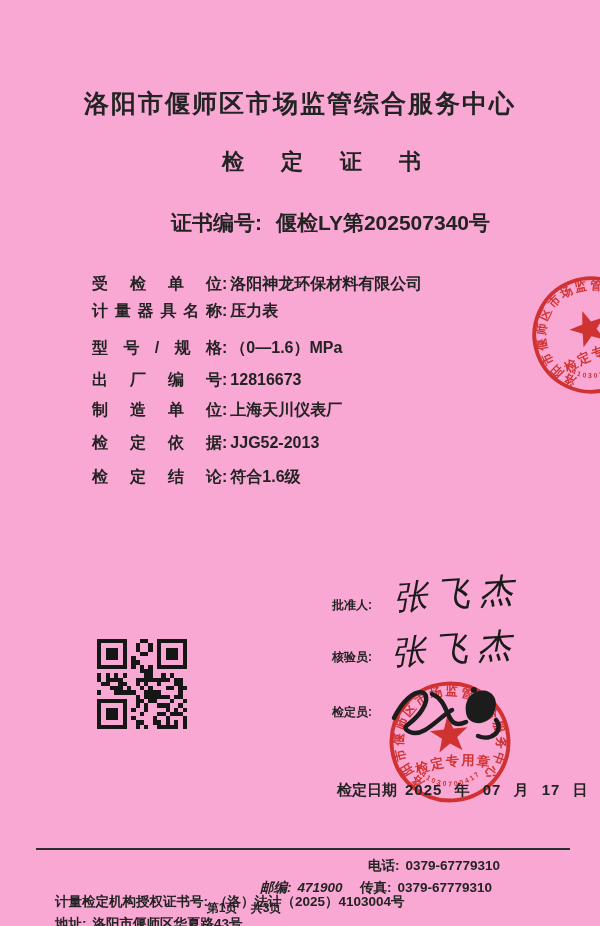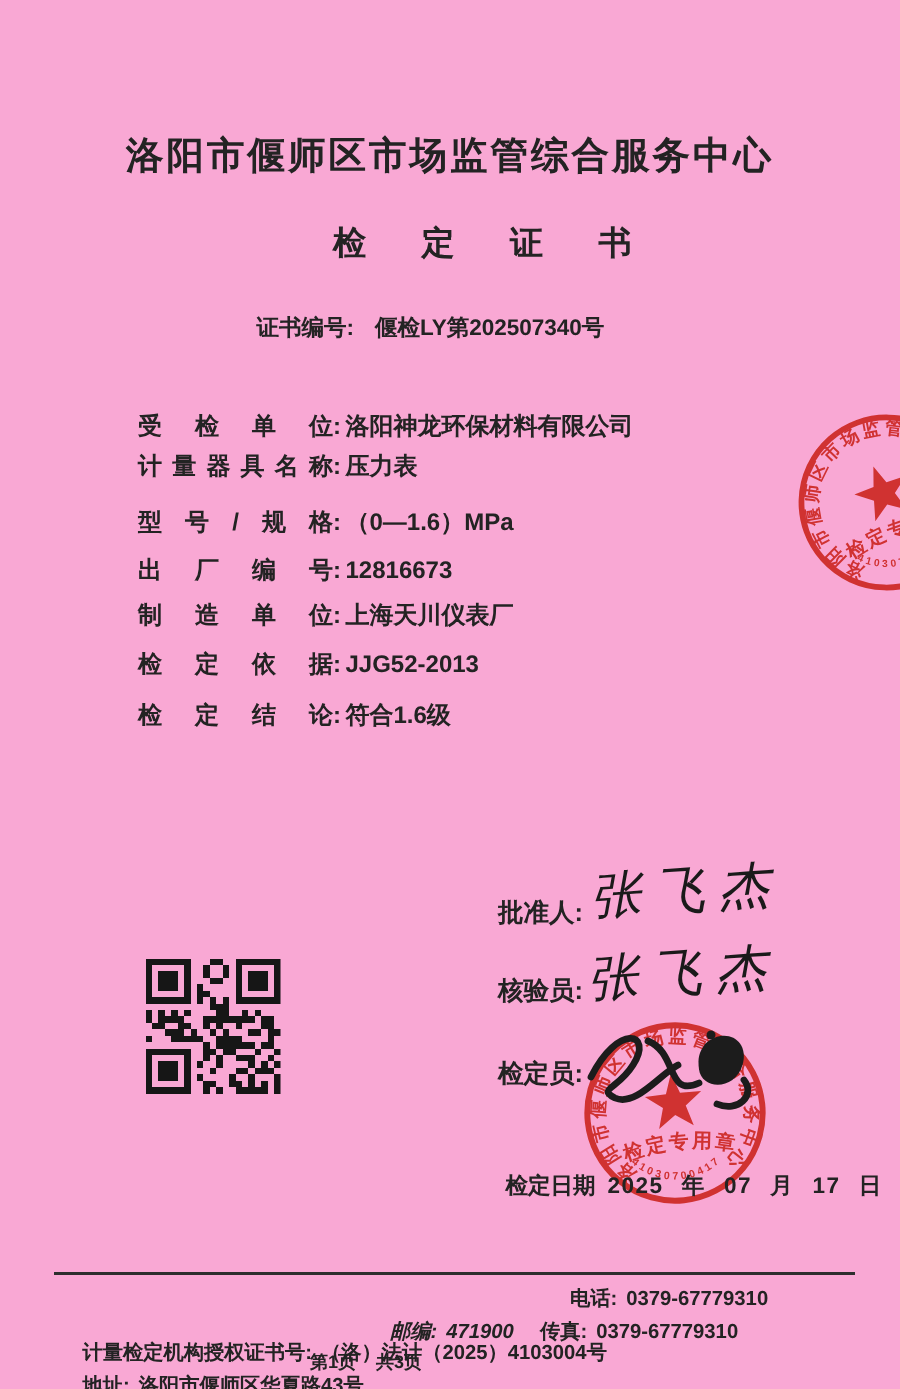--- a/index.html
+++ b/index.html
@@ -5,28 +5,28 @@
   html,body{margin:0;padding:0;background:#ffffff;}
   .page{
     position:relative;width:600px;height:926px;background:#f9a8d4;overflow:hidden;
     font-family:"Liberation Sans",sans-serif;color:#232323;font-weight:700;
   }
   
   .org{position:absolute;top:87px;left:0;width:600px;text-align:center;
        font-size:25px;letter-spacing:2px;white-space:nowrap;}
   .doctitle{position:absolute;top:147px;left:194px;font-size:22px;
        letter-spacing:37px;white-space:nowrap;margin-left:28px;}
-  .certno{position:absolute;top:209px;left:171px;font-size:15px;white-space:nowrap;}
+  .certno{position:absolute;top:209px;left:171px;font-size:21px;white-space:nowrap;}
   .certno .val{margin-left:14px;}
   
   .frow{position:absolute;left:92px;font-size:16px;white-space:nowrap;}
   .flabel{display:inline-block;width:130px;text-align:justify;text-align-last:justify;}
   .fval{margin-left:3px;}
   
-  .sigrow{position:absolute;left:332px;font-size:17px;white-space:nowrap;}
+  .sigrow{position:absolute;left:332px;font-size:12px;white-space:nowrap;}
   .signame{position:absolute;font-size:34px;font-weight:400;letter-spacing:9px;
        color:#1a1a1a;transform:rotate(-4deg);font-style:italic;white-space:nowrap;}
   
   .daterow{position:absolute;left:337px;font-size:15px;white-space:nowrap;}
   .daterow .val{margin-left:8px;word-spacing:7px;letter-spacing:1px;}
   
   .qr{position:absolute;left:97px;top:638px;width:90px;height:92px;}
   .qr svg{display:block;}
   
   .seal{position:absolute;mix-blend-mode:multiply;opacity:.92;}
@@ -37,21 +37,21 @@
   #seal-right svg{transform:rotate(-20deg);}
   .scrawl{position:absolute;left:378px;top:668px;width:150px;height:90px;}
   
   .sep{position:absolute;left:36px;top:848px;width:534px;height:2px;background:#2e2e2e;}
   .fline{position:absolute;font-size:13.5px;white-space:nowrap;}
   .f1{top:857px;}
   .f2{top:879px;}
   .fitem-a{position:absolute;left:55px;margin-top:36px;}
   .fitem-b{position:absolute;left:260px;font-style:italic;}
   .fitem-c{position:absolute;left:360px;}
-  .fitem-phone{position:absolute;left:380px;}
+  .fitem-phone{position:absolute;left:368px;}
   .f3{top:900px;left:0;width:488px;text-align:center;font-size:12px;word-spacing:10px;}
   .lblgap{margin-left:6px;}
 </style>
 </head>
 <body>
 
 <div class="page">
 
   <div class="org">洛阳市偃师区市场监管综合服务中心</div>
   <div class="doctitle">检定证书</div>

